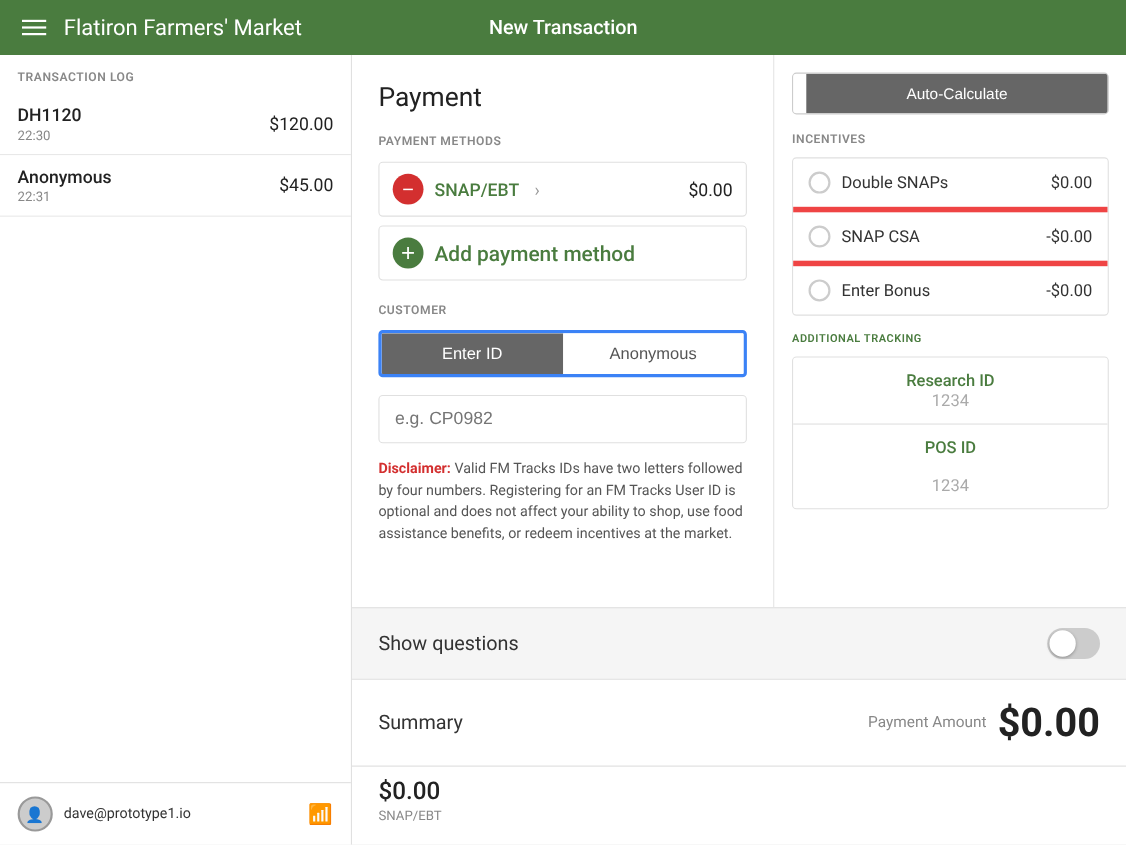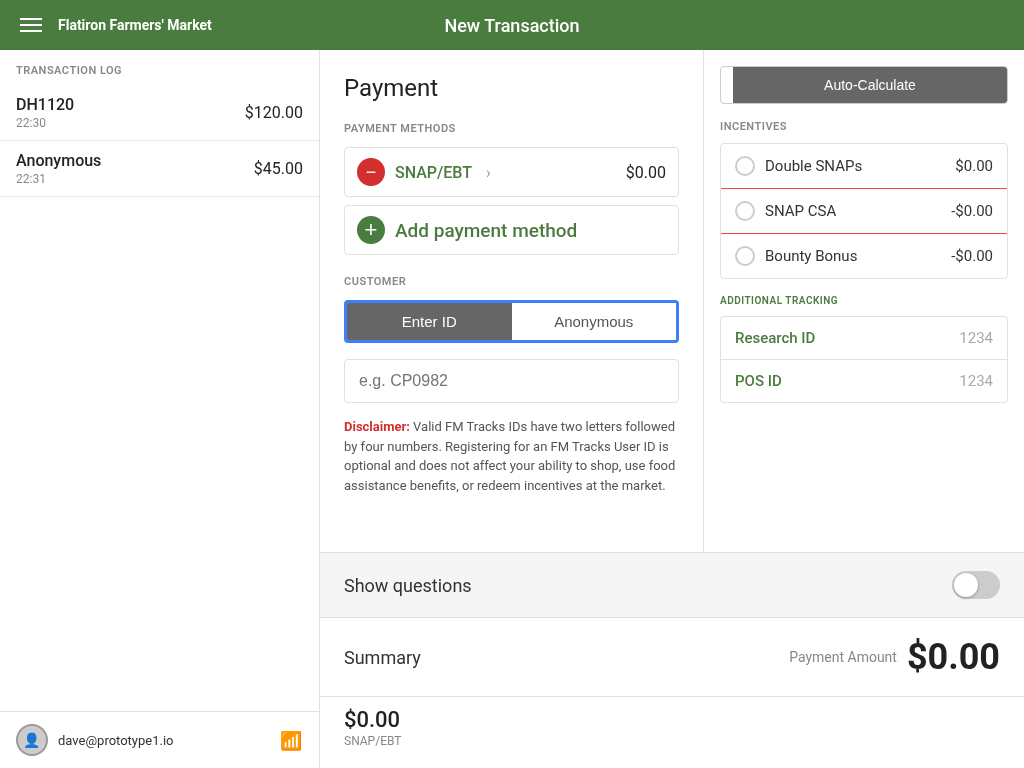--- a/index.html
+++ b/index.html
@@ -12,21 +12,21 @@
       display: flex;
       align-items: center;
       padding: 0 20px;
       position: relative;
     }
     .header-menu {
       display: flex; flex-direction: column; gap: 4px; cursor: pointer;
     }
     .header-menu span { display: block; width: 22px; height: 2px; background: white; }
     .header-title {
-      color: white; font-size: 14px; font-weight: 700; margin-left: 16px;
+      color: white; font-size: 20px; font-weight: 400; margin-left: 16px;
     }
     .header-center {
       position: absolute; left: 50%; transform: translateX(-50%);
       color: white; font-size: 18px; font-weight: 500;
     }
 
     
     .main-layout {
       display: flex;
       height: calc(768px - 50px);
@@ -174,42 +174,42 @@
     .calc-btn.inactive { background: white; color: #555; }
 
     
     .incentives-section { padding: 0 16px; }
     .section-header {
       font-size: 11px; font-weight: 600; color: #888; letter-spacing: 0.5px; margin-bottom: 10px;
     }
     .incentive-table { width: 100%; border: 1px solid #e0e0e0; border-radius: 4px; overflow: hidden; }
     .incentive-row {
       display: flex; align-items: center; justify-content: space-between;
-      padding: 12px 14px; border-bottom: 1px solid #ef4444;
+      padding: 12px 14px; border-bottom: 5px solid #ef4444;
     }
     .incentive-row:last-child { border-bottom: none; }
     .incentive-left { display: flex; align-items: center; gap: 10px; }
     .radio-circle {
       width: 20px; height: 20px; border-radius: 50%; border: 2px solid #ccc; background: white;
       cursor: pointer;
     }
     .incentive-name { font-size: 15px; color: #333; }
     .incentive-amount { font-size: 15px; color: #333; }
 
     
     .tracking-section { padding: 16px 16px 0; }
     .tracking-header {
       font-size: 10px; font-weight: 600; color: #4a7c3f; letter-spacing: 0.5px; margin-bottom: 10px;
     }
     .tracking-table { width: 100%; border: 1px solid #e0e0e0; border-radius: 4px; overflow: hidden; }
     .tracking-row {
       display: flex; align-items: center; justify-content: space-between;
-      padding: 12px 14px; border-bottom: 1px solid #e0e0e0; cursor: pointer;
-    }
-    .tracking-row:last-child { border-bottom: none; }
+      padding: 12px 14px; border-bottom: 1px solid #e0e0e0; cursor: pointer; flex-direction: column;
+    }
+    .tracking-row:last-child { border-bottom: none; gap: 16px; }
     .tracking-name { font-size: 15px; color: #4a7c3f; font-weight: 500; }
     .tracking-value { font-size: 15px; color: #aaa; }
 
     
     .show-questions {
       padding: 18px 24px;
       display: flex; align-items: center; justify-content: space-between;
       background: #f5f5f5;
       border-top: 1px solid #e0e0e0;
     }
@@ -343,21 +343,21 @@
             <div class="incentive-row">
               <div class="incentive-left">
                 <div class="radio-circle"></div>
                 <span class="incentive-name">SNAP CSA</span>
               </div>
               <span class="incentive-amount">-$0.00</span>
             </div>
             <div class="incentive-row">
               <div class="incentive-left">
                 <div class="radio-circle"></div>
-                <span class="incentive-name">Bounty Bonus</span>
+                <span class="incentive-name">Enter Bonus</span>
               </div>
               <span class="incentive-amount">-$0.00</span>
             </div>
           </div>
         </div>
 
         <div class="tracking-section">
           <div class="tracking-header">ADDITIONAL TRACKING</div>
           <div class="tracking-table">
             <div class="tracking-row">

